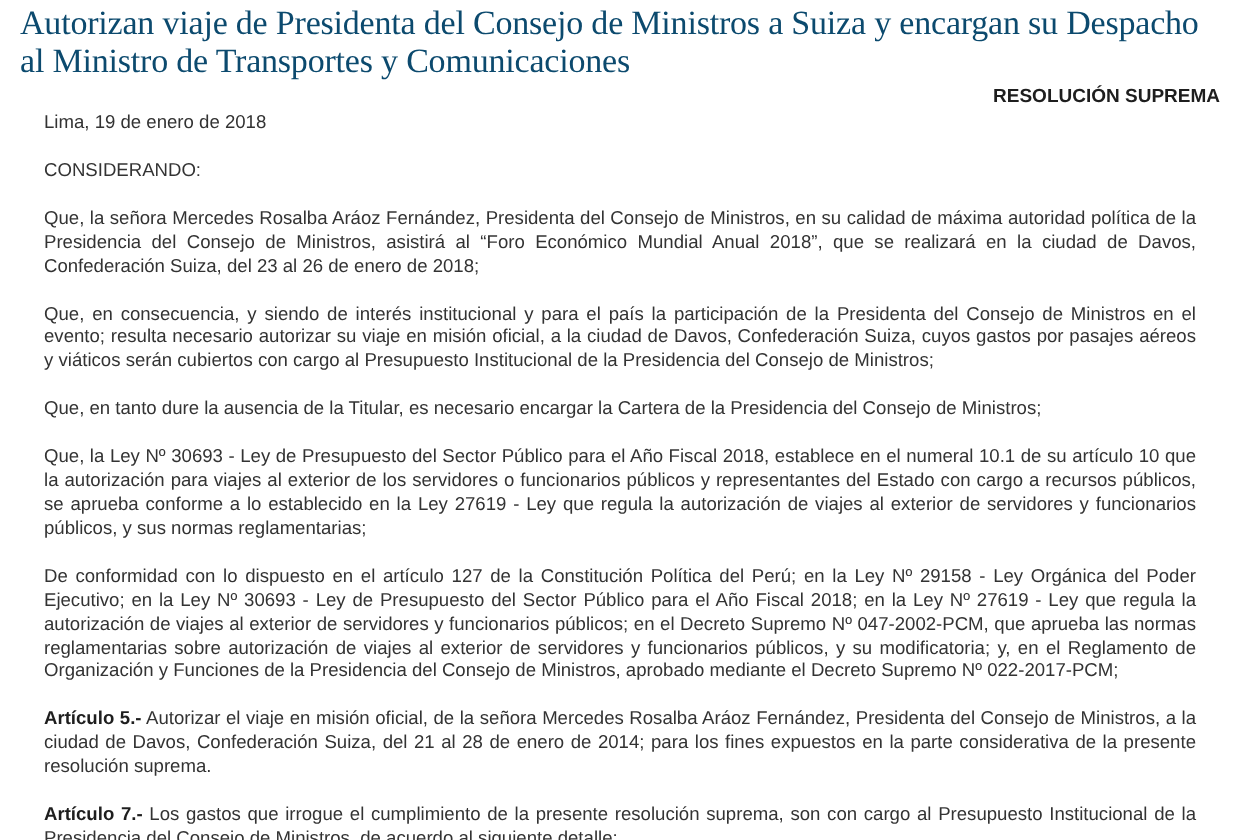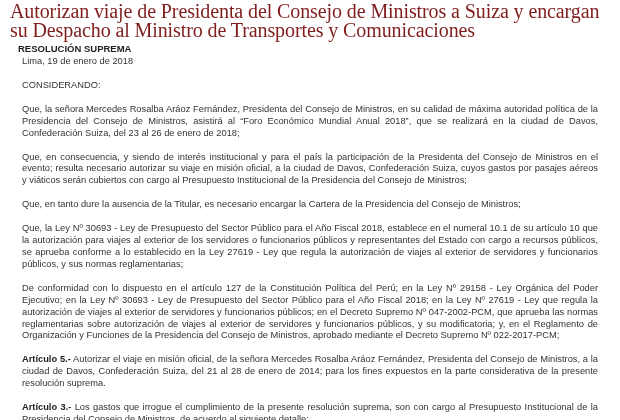--- a/index.html
+++ b/index.html
@@ -15,35 +15,35 @@
       color: #2b2b2b;
     }
     .page {
       position: absolute;
       left: 10px;
       top: 0;
       width: 600px;
     }
     .doc-title {
       font-family: "Liberation Serif", "DejaVu Serif", serif;
-      font-size: 20px;
+      font-size: 17px;
       line-height: 19px;
-      color: #7f1d1d;
+      color: #0c4a6e;
       margin: 2px 0 0 0;
       font-weight: normal;
       letter-spacing: -0.1px;
     }
     .body-text {
       font-family: "Liberation Sans", "DejaVu Sans", sans-serif;
       font-size: 9.3px;
       line-height: 11.9px;
       color: #333333;
     }
     .heading-block {
-      text-align: left;
+      text-align: right;
       font-family: "Liberation Sans", "DejaVu Sans", sans-serif;
       font-weight: bold;
       font-size: 9.5px;
       line-height: 11px;
       color: #1e1e1e;
       margin-top: 3px;
       margin-left: 8px;
     }
     .heading-block div { display: block; }
     .date {
@@ -72,20 +72,20 @@
 
     <p class="gap justify">Que, la señora Mercedes Rosalba Aráoz Fernández, Presidenta del Consejo de Ministros, en su calidad de máxima autoridad política de la Presidencia del Consejo de Ministros, asistirá al “Foro Económico Mundial Anual 2018”, que se realizará en la ciudad de Davos, Confederación Suiza, del 23 al 26 de enero de 2018;</p>
     <p class="gap justify">Que, en consecuencia, y siendo de interés institucional y para el país la participación de la Presidenta del Consejo de Ministros en el evento; resulta necesario autorizar su viaje en misión oficial, a la ciudad de Davos, Confederación Suiza, cuyos gastos por pasajes aéreos y viáticos serán cubiertos con cargo al Presupuesto Institucional de la Presidencia del Consejo de Ministros;</p>
     <p class="gap justify">Que, en tanto dure la ausencia de la Titular, es necesario encargar la Cartera de la Presidencia del Consejo de Ministros;</p>
     <p class="gap justify">Que, la Ley Nº 30693 - Ley de Presupuesto del Sector Público para el Año Fiscal 2018, establece en el numeral 10.1 de su artículo 10 que la autorización para viajes al exterior de los servidores o funcionarios públicos y representantes del Estado con cargo a recursos públicos, se aprueba conforme a lo establecido en la Ley 27619 - Ley que regula la autorización de viajes al exterior de servidores y funcionarios públicos, y sus normas reglamentarias;</p>
     <p class="gap justify">De conformidad con lo dispuesto en el artículo 127 de la Constitución Política del Perú; en la Ley Nº 29158 - Ley Orgánica del Poder Ejecutivo; en la Ley Nº 30693 - Ley de Presupuesto del Sector Público para el Año Fiscal 2018; en la Ley Nº 27619 - Ley que regula la autorización de viajes al exterior de servidores y funcionarios públicos; en el Decreto Supremo Nº 047-2002-PCM, que aprueba las normas reglamentarias sobre autorización de viajes al exterior de servidores y funcionarios públicos, y su modificatoria; y, en el Reglamento de Organización y Funciones de la Presidencia del Consejo de Ministros, aprobado mediante el Decreto Supremo Nº 022-2017-PCM;</p>
 
 
     <div class="gap">
       <p class="justify"><span class="art-label">Artículo 5.-</span><span> Autorizar el viaje en misión oficial, de la señora Mercedes Rosalba Aráoz Fernández, Presidenta del Consejo de Ministros, a la ciudad de Davos, Confederación Suiza, del 21 al 28 de enero de 2014; para los fines expuestos en la parte considerativa de la presente resolución suprema.</span></p>
-      <p class="justify"><span class="art-label">Artículo 3.-</span><span> Los gastos que irrogue el cumplimiento de la presente resolución suprema, son con cargo al Presupuesto Institucional de la Presidencia del Consejo de Ministros, de acuerdo al siguiente detalle:</span></p>
+      <p class="justify"><span class="art-label">Artículo 7.-</span><span> Los gastos que irrogue el cumplimiento de la presente resolución suprema, son con cargo al Presupuesto Institucional de la Presidencia del Consejo de Ministros, de acuerdo al siguiente detalle:</span></p>
       <p>Pasaje : US$ 4,047.62</p>
       <p>Viáticos (US$ 540.00 x 6) : US$ 3,240.00</p>
       <p class="justify"><span class="art-label">Artículo 3.-</span><span> Encargar el Despacho de la Presidencia del Consejo de Ministros al señor Bruno Giuffra Monteverde, Ministro de Transportes y Comunicaciones, a partir del 21 de enero de 2018, y en tanto dure la ausencia de la Titular.</span></p>
 
     </div>
   </div>
 </div>
 
 </body></html>

